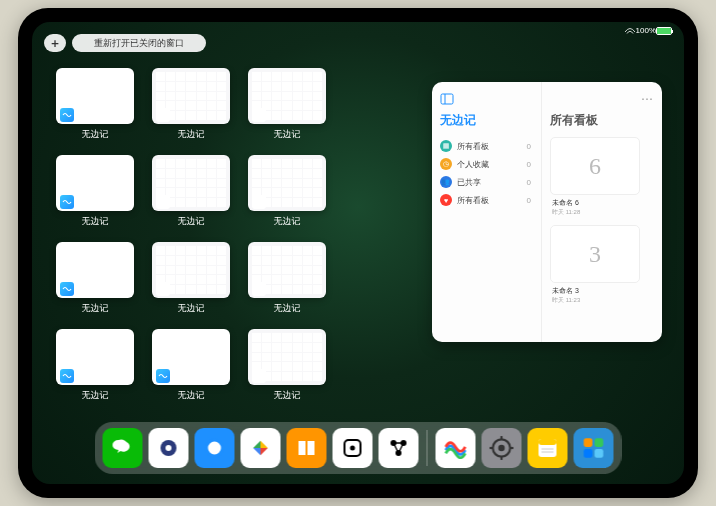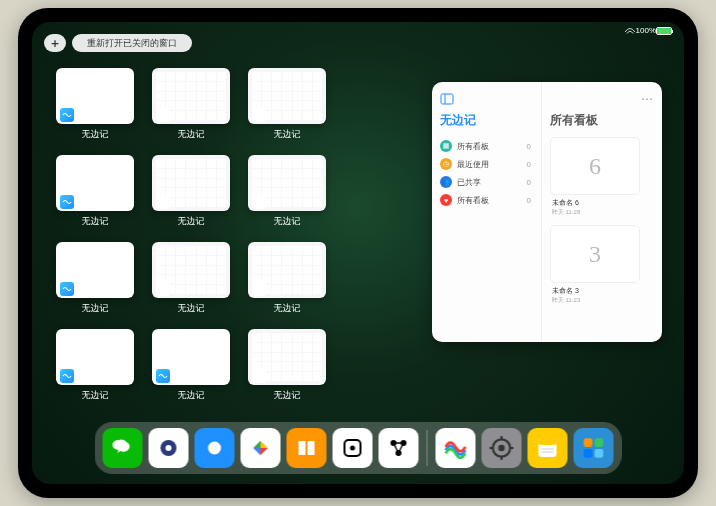--- a/index.html
+++ b/index.html
@@ -51,21 +51,21 @@
     gap: 6px;
   }
   .pill-btn {
     height: 18px;
     border-radius: 9px;
     background: rgba(255,255,255,0.9);
     color: #333;
     font-size: 9px;
     display: flex;
     align-items: center;
-    padding: 0 15px;
+    padding: 0 22px;
     border: none;
   }
   .pill-btn.plus { width: 22px; justify-content: center; padding: 0; font-size: 12px; font-weight: 600; }
   .grid-area {
     position: absolute;
     top: 46px;
     left: 24px;
     width: 370px;
   }
   .grid-row { display: flex; gap: 18px; margin-bottom: 14px; }
@@ -634,21 +634,21 @@
             </svg>
         </div>
         <h3>无边记</h3>
         <div class="menu-item">
           <span class="mi-icon c1">▦</span>
           <span>所有看板</span>
           <span class="count">0</span>
         </div>
         <div class="menu-item">
           <span class="mi-icon c2">◷</span>
-          <span>最近使用</span>
+          <span>个人收藏</span>
           <span class="count">0</span>
         </div>
         <div class="menu-item">
           <span class="mi-icon c3">👥</span>
           <span>已共享</span>
           <span class="count">0</span>
         </div>
         <div class="menu-item">
           <span class="mi-icon c4">♥</span>
           <span>所有看板</span>

